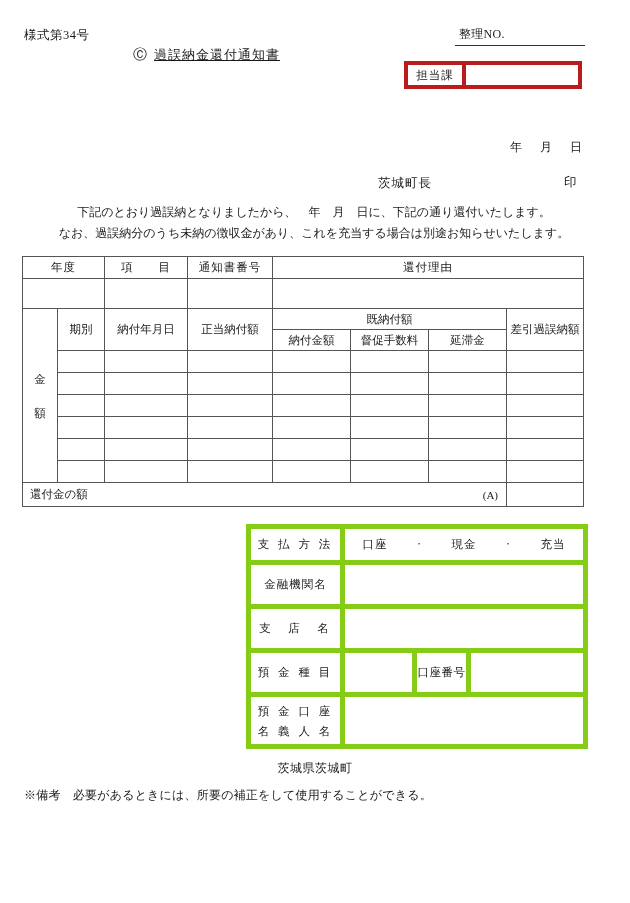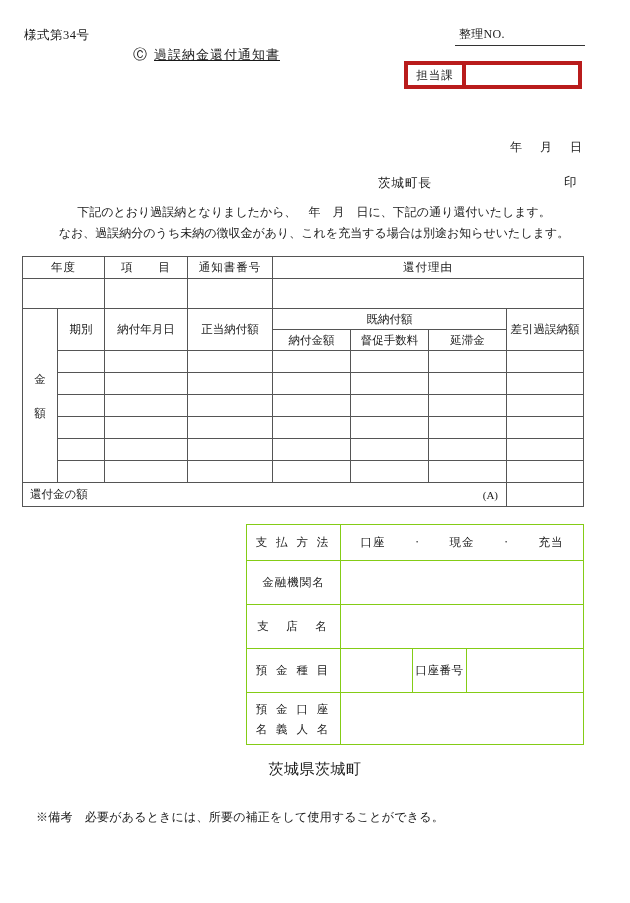--- a/index.html
+++ b/index.html
@@ -140,21 +140,21 @@
 
   
   #pay-table {
     left: 246px; top: 524px;
     width: 337px;
     border-collapse: collapse;
     font-size: 11.5px;
     table-layout: fixed;
   }
   #pay-table td {
-    border: 1px solid #84cc16;
+    border: 5px solid #84cc16;
     padding: 0;
     text-align: center;
     vertical-align: middle;
   }
   #pay-table td.lbl { width: 94px; letter-spacing: 3px; }
   #pay-table td.lbl2 { width: 94px; letter-spacing: 1px; margin-left: 40px; }
   .row-h-36 { height: 36px; }
   .row-h-44 { height: 44px; }
   .row-h-52 { height: 52px; }
   #pay-method-opts {
@@ -168,28 +168,27 @@
   .dot-sep { font-size: 9px; }
   #acct-no-label { width: 54px; letter-spacing: 0.5px; }
   .two-line { line-height: 20px; }
   .two-line span { display: block; letter-spacing: 3px; }
 
   
   #issuer-org {
     left: 0; top: 760px;
     width: 630px;
     text-align: center;
-    font-size: 15px;
+    font-size: 12px;
     letter-spacing: 0.5px;
   }
   #remarks {
-    left: 24px; top: 809px;
+    left: 24px; top: 787px;
     font-size: 12px;
     letter-spacing: 0.2px;
-    margin-left: 12px;
   }
 </style>
 </head>
 <body>
 
 <div class="page">
 
   <div class="abs" id="form-number">様式第34号</div>
 
   <div class="abs" id="doc-title-row">

